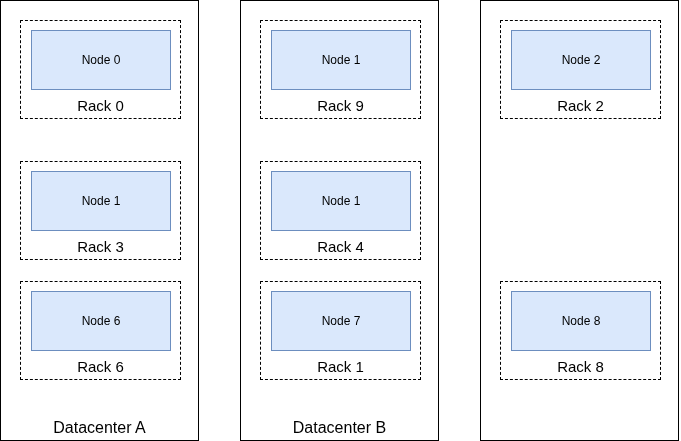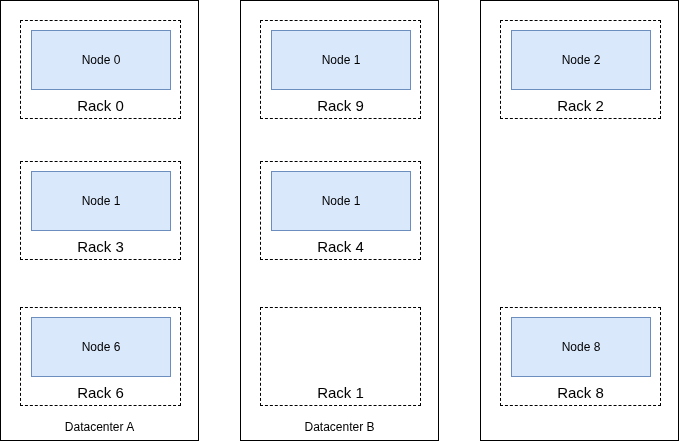--- a/index.html
+++ b/index.html
@@ -25,36 +25,36 @@
   .dc-0 { left: 0; }
   .dc-1 { left: 240px; }
   .dc-2 { left: 480px; }
 
   .dc-label {
     position: absolute;
     bottom: 5px;
     left: 0;
     width: 100%;
     text-align: center;
-    font-size: 12px;
+    font-size: 16px;
     line-height: 15px;
     white-space: nowrap;
   }
 
   .rack {
     position: absolute;
     left: 19px;
     width: 161px;
     height: 99px;
     border: 1px dashed #000000;
     background: #ffffff;
   }
   .row-0 { top: 19px; }
   .row-1 { top: 160px; }
-  .row-2 { top: 306px; }
+  .row-2 { top: 280px; }
 
   .rack-label {
     position: absolute;
     bottom: 5px;
     left: 0;
     width: 100%;
     text-align: center;
     font-size: 15px;
     line-height: 15px;
     white-space: nowrap;
@@ -113,20 +113,23 @@
       </div>
       <div class="rack-label">Rack 9</div>
     </div>
     <div class="rack row-1">
       <div class="node">
         <span class="node-label">Node 1</span>
       </div>
       <div class="rack-label">Rack 4</div>
     </div>
     <div class="rack row-2">
+      <div class="node">
+        <span class="node-label">Node 7</span>
+      </div>
       <div class="rack-label">Rack 1</div>
     </div>
     <div class="dc-label">Datacenter B</div>
   </div>
 
   <div class="datacenter dc-2">
     <div class="rack row-0">
       <div class="node">
         <span class="node-label">Node 2</span>
       </div>

